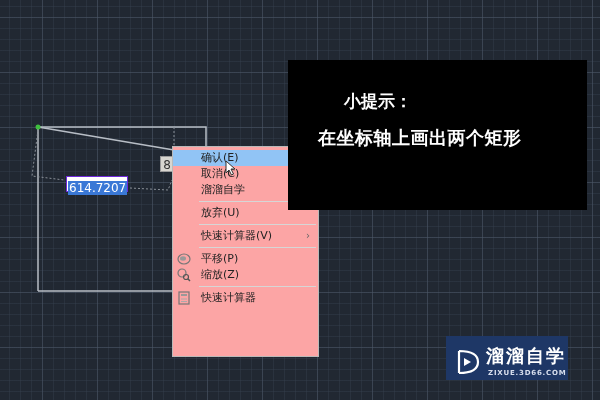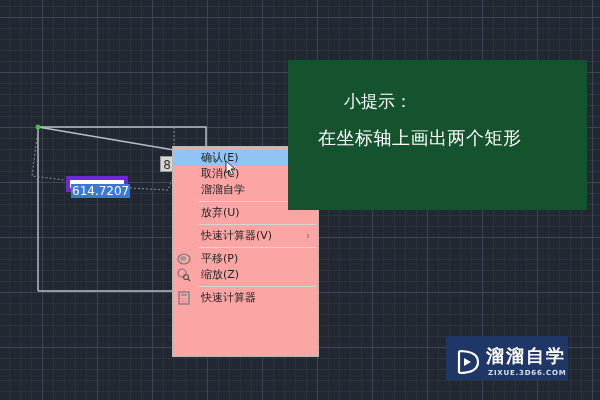--- a/index.html
+++ b/index.html
@@ -14,21 +14,21 @@
       linear-gradient(to right, rgba(80,92,108,0.45) 1px, transparent 1px),
       linear-gradient(to bottom, rgba(80,92,108,0.45) 1px, transparent 1px),
       linear-gradient(to right, rgba(60,70,84,0.35) 1px, transparent 1px),
       linear-gradient(to bottom, rgba(60,70,84,0.35) 1px, transparent 1px);
     background-size: 55px 55px, 55px 55px, 11px 11px, 11px 11px;
     background-position: 42px 17px, 42px 17px, 42px 17px, 42px 17px;
   }
   svg.draw { position:absolute; left:0; top:0; }
   .dim-input {
     position:absolute; left:66px; top:176px; width:62px; height:16px;
-    background:#fff; border:4px solid #6d28d9; box-sizing:border-box;
+    background:#fff; border:1px solid #6d28d9; box-sizing:border-box;
   }
   .dim-input span {
     display:inline-block; background:#3a78d6; color:#fff; font-size:12px;
     line-height:14px; padding:0 1px; margin-left:1px;
   }
   .dim-badge {
     position:absolute; left:160px; top:156px; width:14px; height:16px;
     background:#d8d6d0; color:#333; font-size:12px; line-height:16px;
     text-align:center; box-sizing:border-box; border:1px solid #9a9a9a;
   }
@@ -37,21 +37,21 @@
     background:#fca5a5; border:1px solid #b9b9b9; box-sizing:border-box;
     font-size:11px; color:#222;
   }
   .mi { position:relative; height:16px; line-height:16px; padding-left:28px; }
   .mi.hl { background:#91c4f5; }
   .mi .arrow { position:absolute; right:8px; top:0; color:#666; font-size:10px; }
   .mi .ico { position:absolute; left:4px; top:1px; width:14px; height:14px; }
   .sep { height:1px; background:#d6d6d6; margin:3px 2px 3px 26px; }
   .tip {
     position:absolute; left:288px; top:60px; width:299px; height:150px;
-    background:#14532d; color:#fff; font-weight:normal;
+    background:#000000; color:#fff; font-weight:bold;
   }
   .tip .t1 { position:absolute; left:56px; top:30px; font-size:17px; }
   .tip .t2 { position:absolute; left:30px; top:66px; font-size:18px; letter-spacing:0.5px; }
   .logo {
     position:absolute; left:446px; top:336px; width:122px; height:44px;
     background:#1e3766; color:#fff;
   }
   .logo .name { position:absolute; left:40px; top:8px; font-size:18px; font-weight:bold; letter-spacing:2px; }
   .logo .url { position:absolute; left:42px; top:33px; font-size:7px; letter-spacing:0.8px; color:#d8dfee;font-weight:bold; }
   .logo svg { position:absolute; left:10px; top:12px; }

